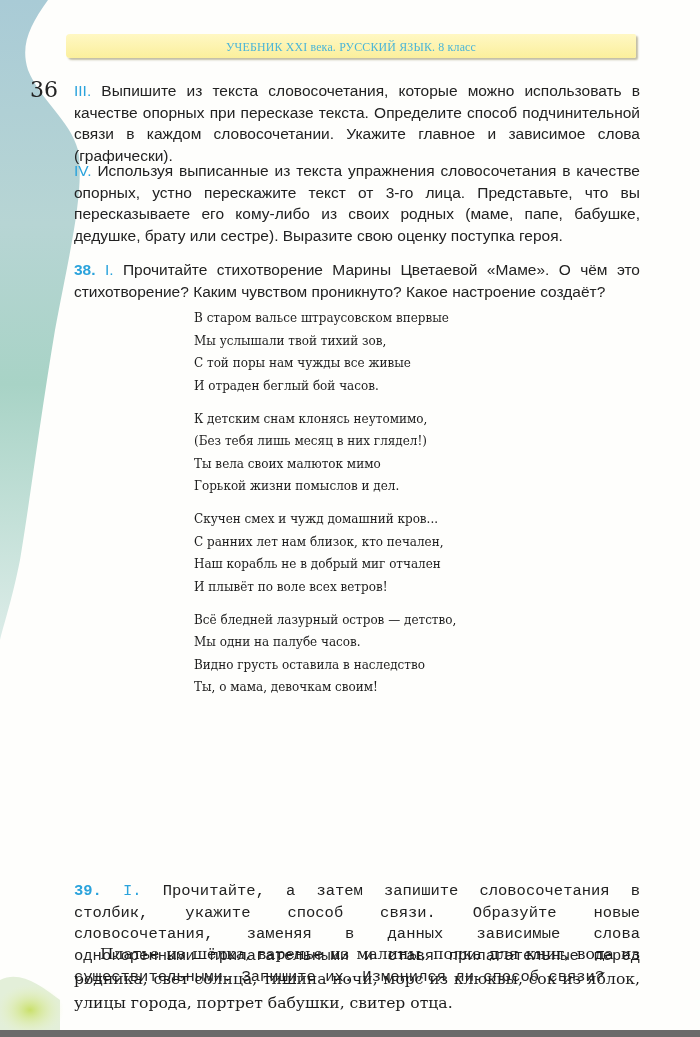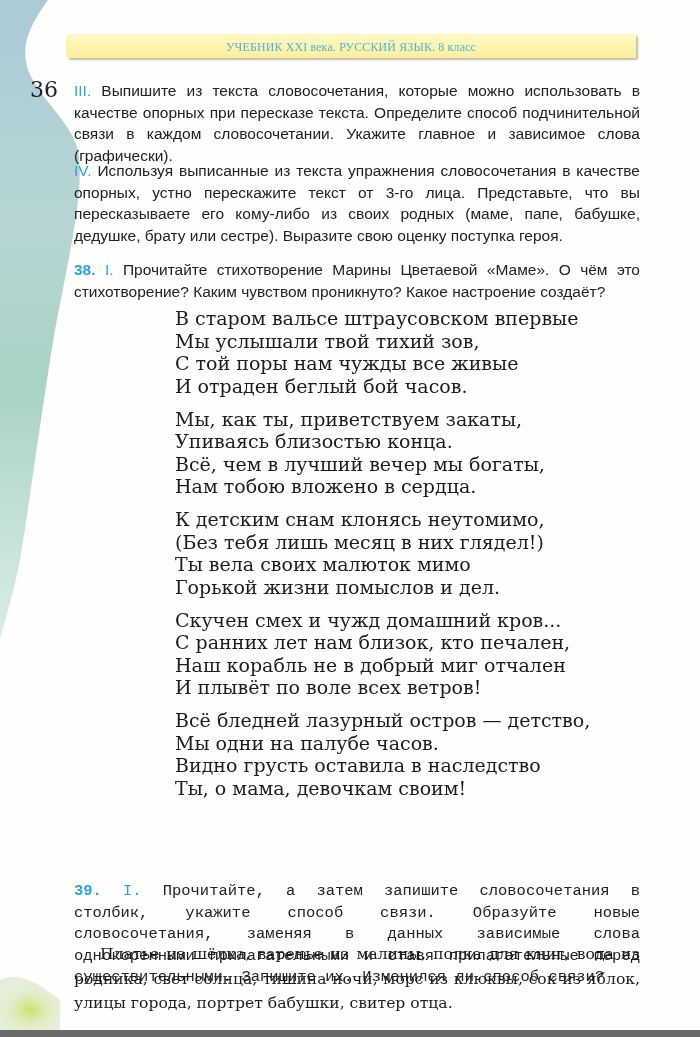--- a/index.html
+++ b/index.html
@@ -8,21 +8,21 @@
     .deco-left { position:absolute; left:0; top:0; width:700px; height:1037px; pointer-events:none; }
     .page-number { position:absolute; left:30px; top:33px; font-family:"DejaVu Serif", serif; font-size:22px; color:#222;margin-top:44px; }
     .header-bar { position:absolute; left:66px; top:34px; width:570px; height:24px;
       background:linear-gradient(#fff8c4, #fbef9c); border-radius:4px 2px 2px 4px;
       box-shadow: 2px 2px 2px rgba(120,110,60,0.45); }
     .header-title { position:absolute; left:0; top:0; width:100%; height:24px; line-height:26px; text-align:center;
       font-family:"Liberation Serif", serif; font-size:13.5px; color:#4bb5d8; letter-spacing:0.2px; transform:scaleX(0.88); }
     .txt { position:absolute; left:74px; width:566px; font-family:"Liberation Sans", sans-serif; font-size:15.5px; line-height:21.5px; color:#222; text-align:justify; }
     .roman { color:#2aa3dc; }
     .exnum { color:#2aa3dc; font-weight:bold; }
-    .poem { position:absolute; left:175px; width:400px; font-family:"DejaVu Serif", serif; font-size:19px; line-height:22.5px; color:#1c1c1c; }
+    .poem { position:absolute; left:194px; width:400px; font-family:"DejaVu Serif", serif; font-size:12px; line-height:22.5px; color:#1c1c1c; }
     .stanza { margin:0 0 10.5px 0; }
     .poem-line { display:block; white-space:nowrap; }
     .phrases { position:absolute; left:74px; width:566px; font-family:"DejaVu Serif", serif; font-size:15.6px; line-height:24.5px; color:#1c1c1c; text-align:justify; text-indent:26px; }
     .bottom-rule { position:absolute; left:0; top:1030px; width:700px; height:7px; background:#6b6b6b; }
   </style>
 </head>
 <body>
 
 <div class="page">
 
@@ -62,26 +62,20 @@
   </div>
 
   <div class="poem" style="top:307px;">
     <div class="stanza">
       <span class="poem-line">В старом вальсе штраусовском впервые</span>
       <span class="poem-line">Мы услышали твой тихий зов,</span>
       <span class="poem-line">С той поры нам чужды все живые</span>
       <span class="poem-line">И отраден беглый бой часов.</span>
     </div>
     <div class="stanza">
-      <span class="poem-line">Мы, как ты, приветствуем закаты,</span>
-      <span class="poem-line">Упиваясь близостью конца.</span>
-      <span class="poem-line">Всё, чем в лучший вечер мы богаты,</span>
-      <span class="poem-line">Нам тобою вложено в сердца.</span>
-    </div>
-    <div class="stanza">
       <span class="poem-line">К детским снам клонясь неутомимо,</span>
       <span class="poem-line">(Без тебя лишь месяц в них глядел!)</span>
       <span class="poem-line">Ты вела своих малюток мимо</span>
       <span class="poem-line">Горькой жизни помыслов и дел.</span>
     </div>
     <div class="stanza">
       <span class="poem-line">Скучен смех и чужд домашний кров...</span>
       <span class="poem-line">С ранних лет нам близок, кто печален,</span>
       <span class="poem-line">Наш корабль не в добрый миг отчален</span>
       <span class="poem-line">И плывёт по воле всех ветров!</span>

